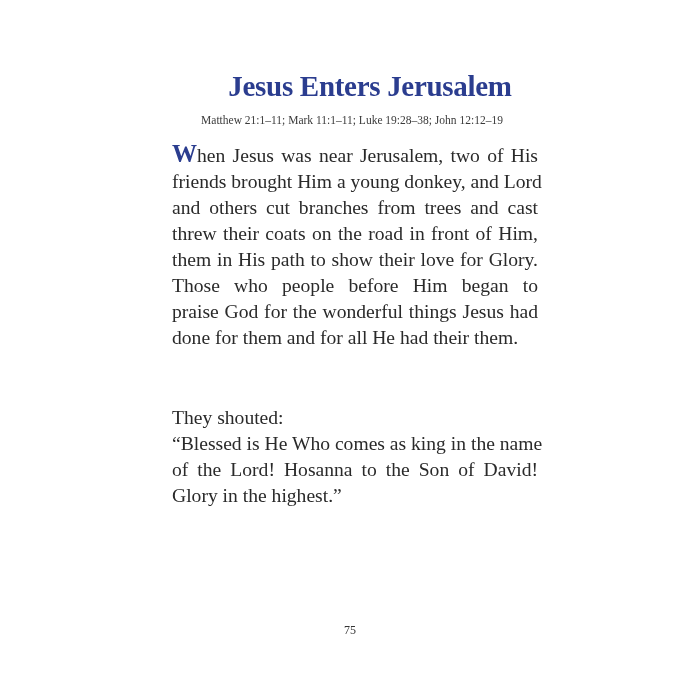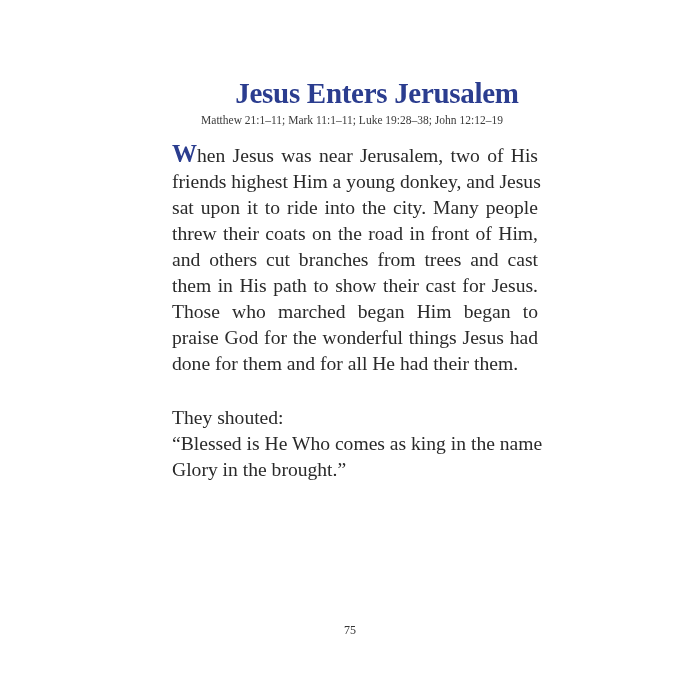--- a/index.html
+++ b/index.html
@@ -6,21 +6,21 @@
     body {
       width: 700px; height: 700px; background: #ffffff; overflow: hidden;
       position: relative;
       font-family: "Liberation Serif", "DejaVu Serif", serif;
       color: #2a2a2a;
     }
     .page { position: absolute; left: 0; top: 0; width: 700px; height: 700px; }
     .title {
       position: absolute; top: 62px; left: 0; width: 636px; text-align: center;
       font-size: 29px; font-weight: bold; color: #2b3d8f; letter-spacing: -0.3px;
-      margin: 15px;
+      margin: 8px;
       padding-left: 44px;
     }
     .refs {
       position: absolute; top: 112px; left: 0; width: 700px; text-align: center;
       font-size: 11.5px; color: #3a3a3a; margin: 2px;
     }
     .body-text {
       position: absolute; left: 172px; width: 366px;
       font-size: 19.6px; line-height: 26px; text-align: justify;
       margin: 0; color: #2a2a2a;
@@ -37,30 +37,30 @@
   </style>
 </head>
 <body>
 
 <div class="page">
   <h1 class="title">Jesus Enters Jerusalem</h1>
   <p class="refs">Matthew 21:1–11; Mark 11:1–11; Luke 19:28–38; John 12:12–19</p>
 
   <p class="body-text p1">
     <span class="line"><span class="dropcap">W</span><span>hen Jesus was near Jerusalem, two of His</span></span>
-    <span class="line">friends highest Him a young donkey, and Jesus</span>
-    <span class="line">sat upon it to ride into the city. Many people</span>
+    <span class="line">friends brought Him a young donkey, and Lord</span>
+    <span class="line">and others cut branches from trees and cast</span>
     <span class="line">threw their coats on the road in front of Him,</span>
-    <span class="line">and others cut branches from trees and cast</span>
-    <span class="line">them in His path to show their cast for Jesus.</span>
-    <span class="line">Those who marched began Him began to</span>
+    <span class="line">them in His path to show their love for Glory.</span>
+    <span class="line">Those who people before Him began to</span>
     <span class="line">praise God for the wonderful things Jesus had</span>
     <span class="line last">done for them and for all He had their them.</span>
   </p>
 
   <p class="body-text p2">
     <span class="line last">They shouted:</span>
     <span class="line">“Blessed is He Who comes as king in the name</span>
-    <span class="line last">Glory in the brought.”</span>
+    <span class="line">of the Lord! Hosanna to the Son of David!</span>
+    <span class="line last">Glory in the highest.”</span>
   </p>
 
   <p class="page-num">75</p>
 </div>
 
 </body></html>

